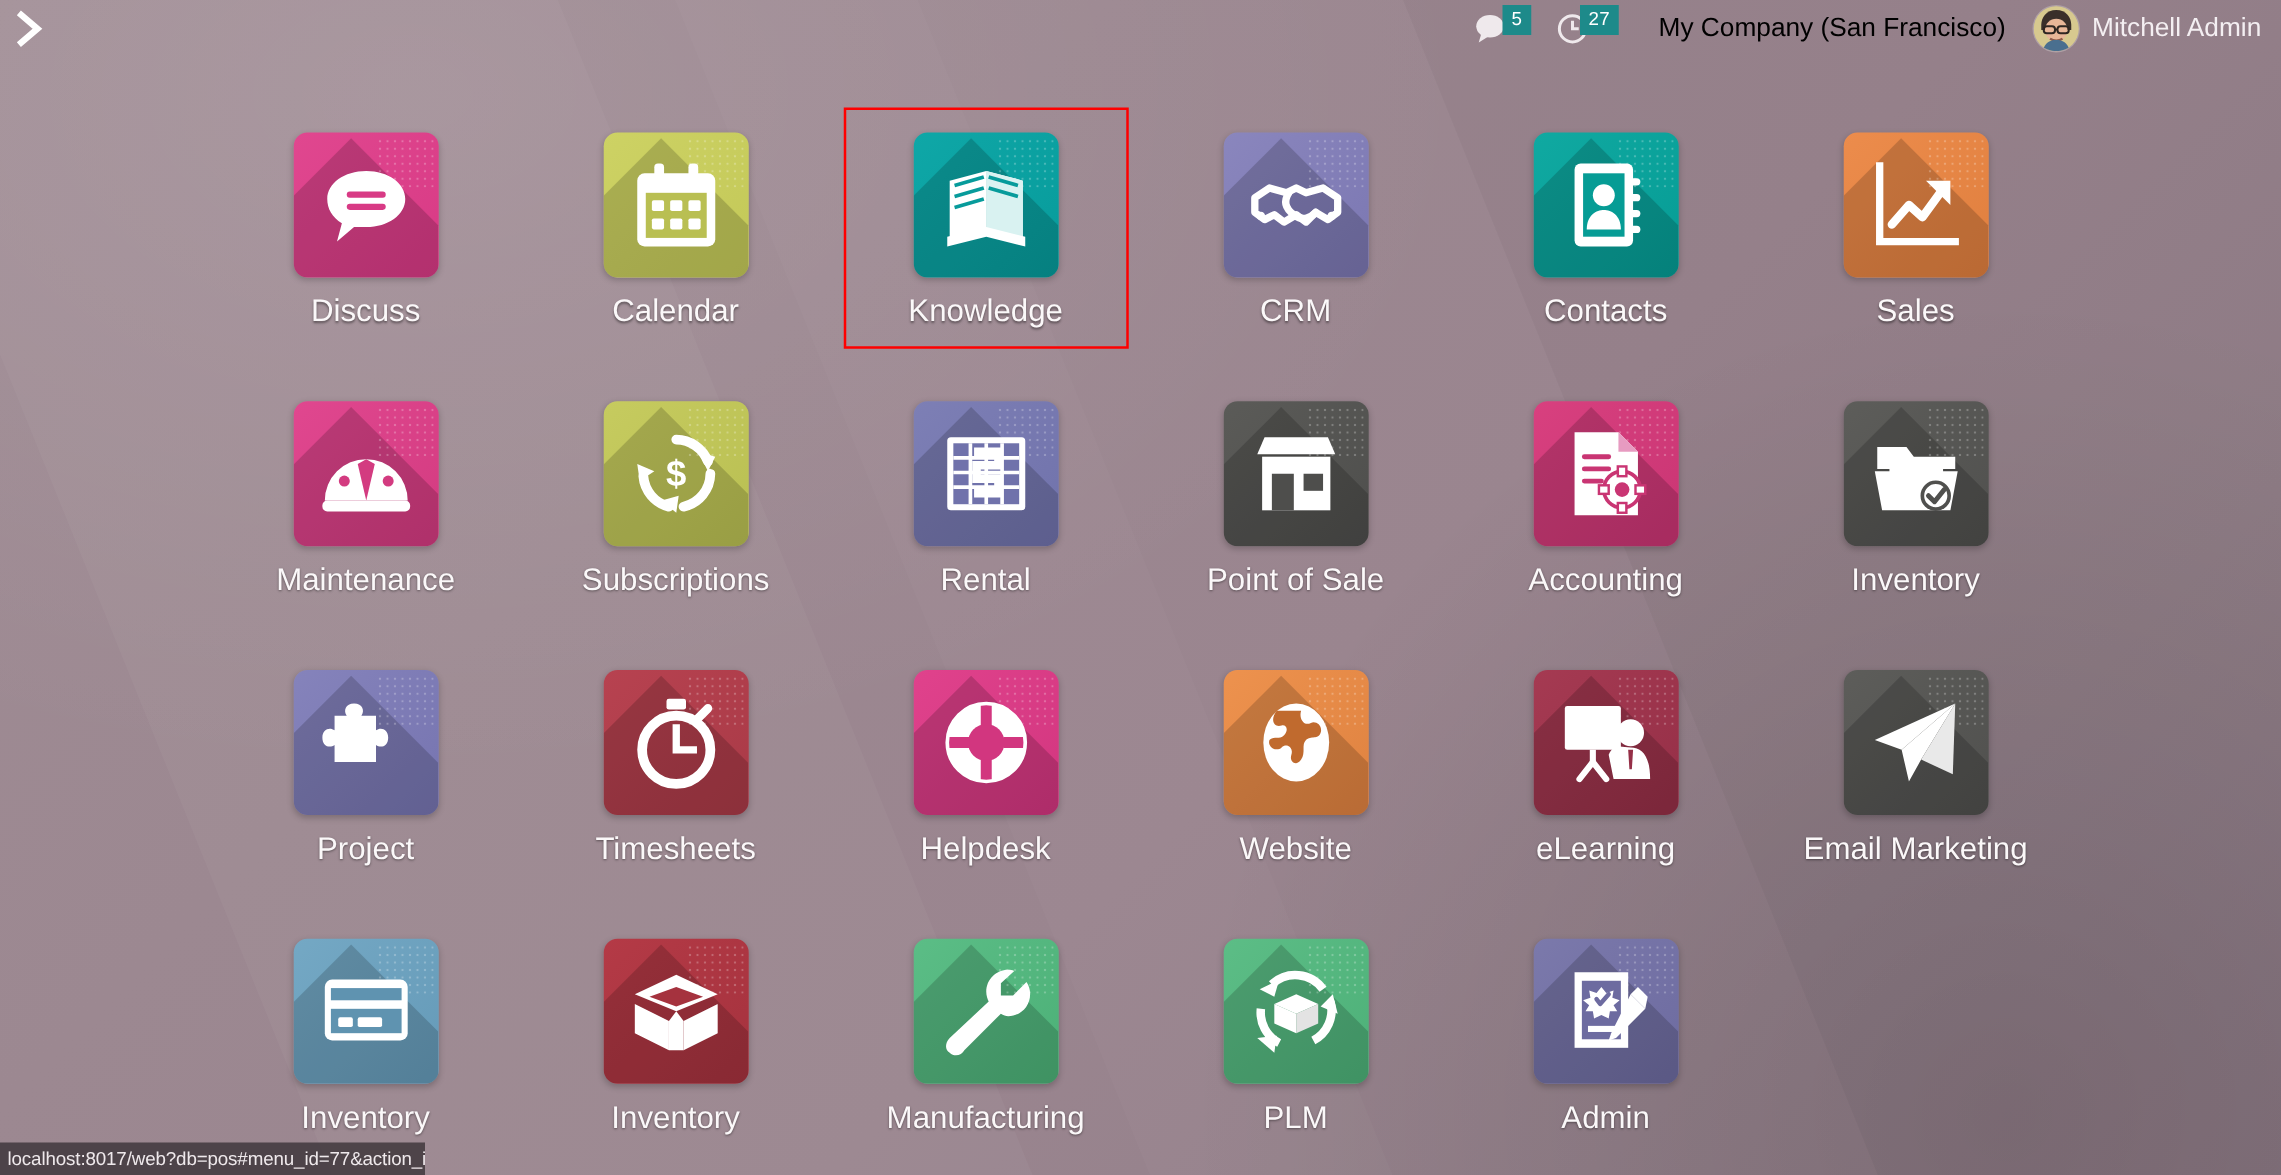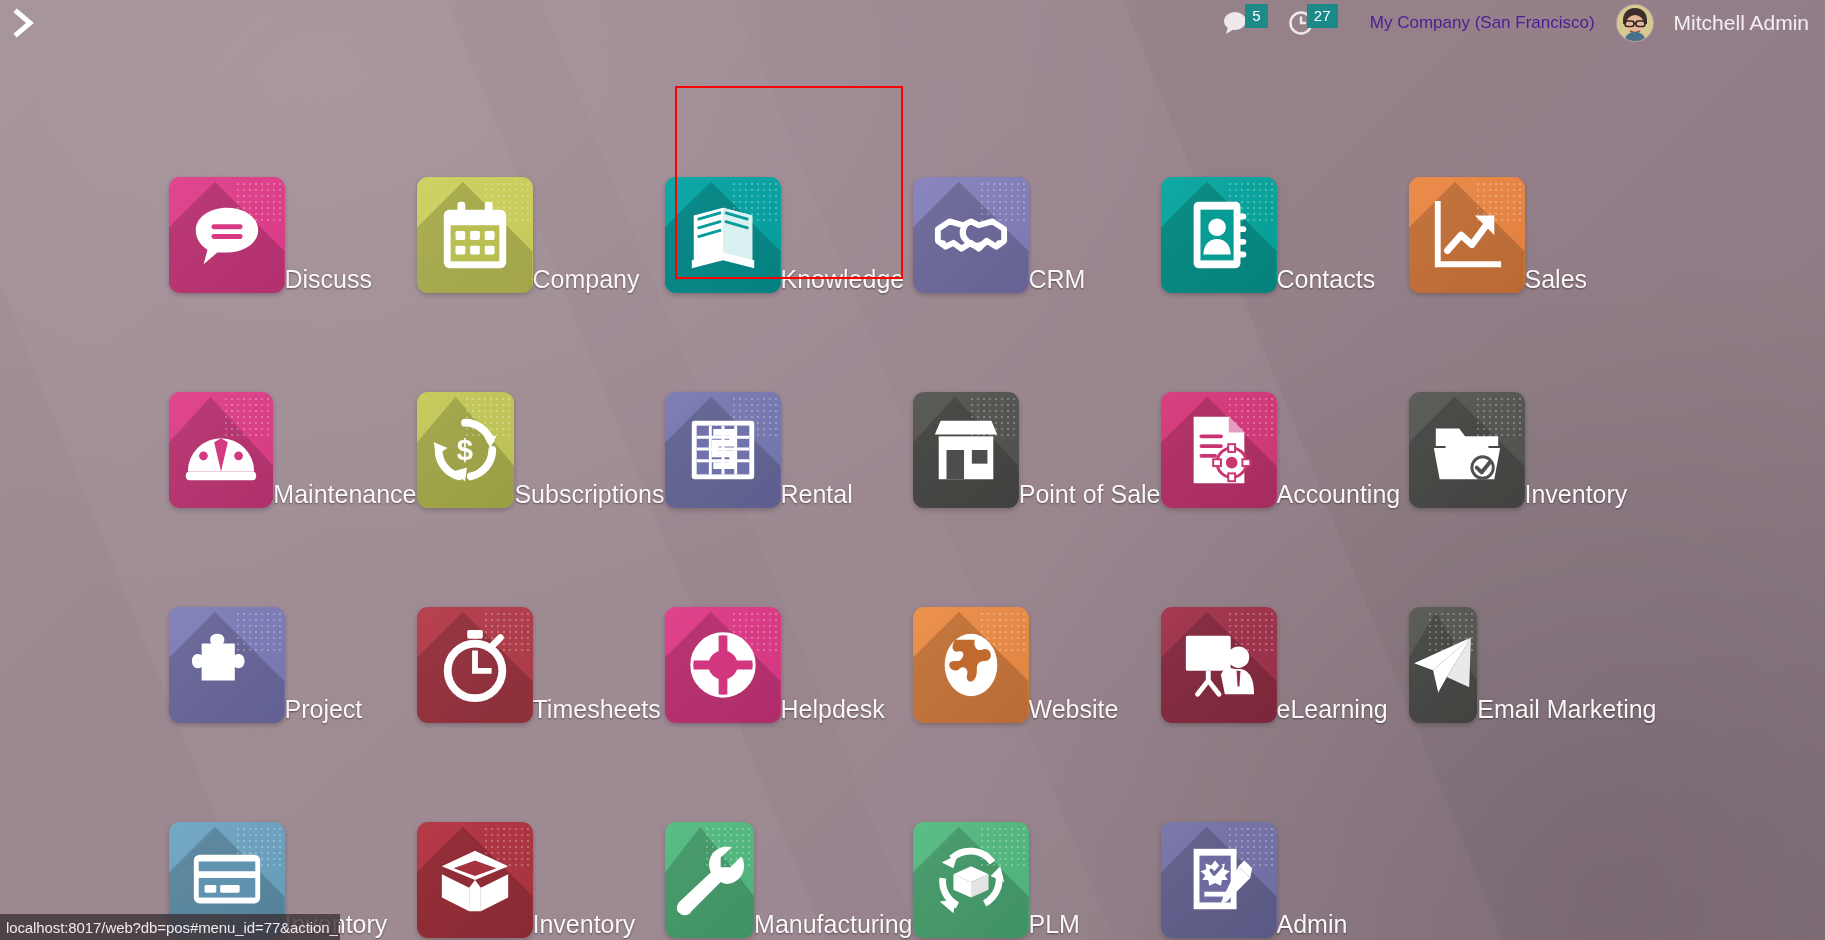--- a/index.html
+++ b/index.html
@@ -46,42 +46,42 @@
     display:flex; align-items:center; height:46px; padding:0 10px; cursor:pointer;
   }
   .sysnotif .glyph { display:flex; align-items:center; }
   .badge {
     background:#1d8a8a; color:#fff; font-size:15px; line-height:1;
     padding:4px 7px 5px; margin-left:-7px; margin-top:-14px;
     font-family:"Liberation Sans", sans-serif; font-weight:400;
     letter-spacing:.2px;
   }
   .company-name {
-    color:#4c1d95; font-size:17px; padding:0 16px 0 22px; white-space:nowrap;
+    color:#000000; font-size:21px; padding:0 16px 0 22px; white-space:nowrap;
     cursor:pointer;
   }
-  .user-block { display:flex; align-items:center; gap:21px; padding-left:6px; cursor:pointer; }
+  .user-block { display:flex; align-items:center; gap:11px; padding-left:6px; cursor:pointer; }
   .avatar {
     width:36px; height:36px; border-radius:50%; overflow:hidden;
     background:#cfc08a; position:relative; flex:0 0 36px;
     box-shadow:0 0 0 1px rgba(255,255,255,0.25);
   }
   .avatar svg { display:block; }
   .user-name { color:#f4eff2; font-size:21px; white-space:nowrap; }
 
   
   .app-grid {
     position:absolute; top:78px; left:0; width:100%;
     display:grid; grid-template-columns:repeat(6, 248px);
     justify-content:center; column-gap:0; row-gap:0;
     z-index:10;
   }
   .app-cell {
     width:248px; height:215px; position:relative;
-    display:flex; flex-direction:row; align-items:flex-end;
+    display:flex; flex-direction:column; align-items:center;
     padding-top:28px; cursor:pointer;
   }
   .app-cell.highlight::after {
     content:""; position:absolute; left:10px; top:8px; right:10px; bottom:14px;
     border:2px solid #fe0000; pointer-events:none;
   }
   .app-icon {
     width:116px; height:116px; border-radius:11px; position:relative;
     overflow:hidden; box-shadow:0 2px 5px rgba(0,0,0,0.22);
     display:flex; align-items:center; justify-content:center;
@@ -212,21 +212,21 @@
         <rect x="20" y="36" width="10" height="9" rx="1.5"></rect>
         <rect x="35" y="36" width="10" height="9" rx="1.5"></rect>
         <rect x="50" y="36" width="10" height="9" rx="1.5"></rect>
         <rect x="20" y="51" width="10" height="9" rx="1.5"></rect>
         <rect x="35" y="51" width="10" height="9" rx="1.5"></rect>
         <rect x="50" y="51" width="10" height="9" rx="1.5"></rect>
       </g>
     </svg>
         </span>
       </div>
-      <div class="app-label">Company</div>
+      <div class="app-label">Calendar</div>
     </div>
     <div class="app-cell highlight">
       <div class="app-icon" style="background: linear-gradient(135deg, rgb(15, 167, 167) 0%, rgb(7, 155, 155) 100%);">
         <span class="wedge"></span>
         <span class="speck"></span>
         <span class="glyph">
           <svg viewBox="0 0 80 80">
       <path d="M10 20 L40 12 L40 62 L10 70 Z" fill="#ffffff"></path>
       <path d="M70 20 L40 12 L40 62 L70 70 Z" fill="#ffffff"></path>
       <path d="M40 12 L40 62 L70 70 L70 20 Z" fill="#d9f2f1"></path>

